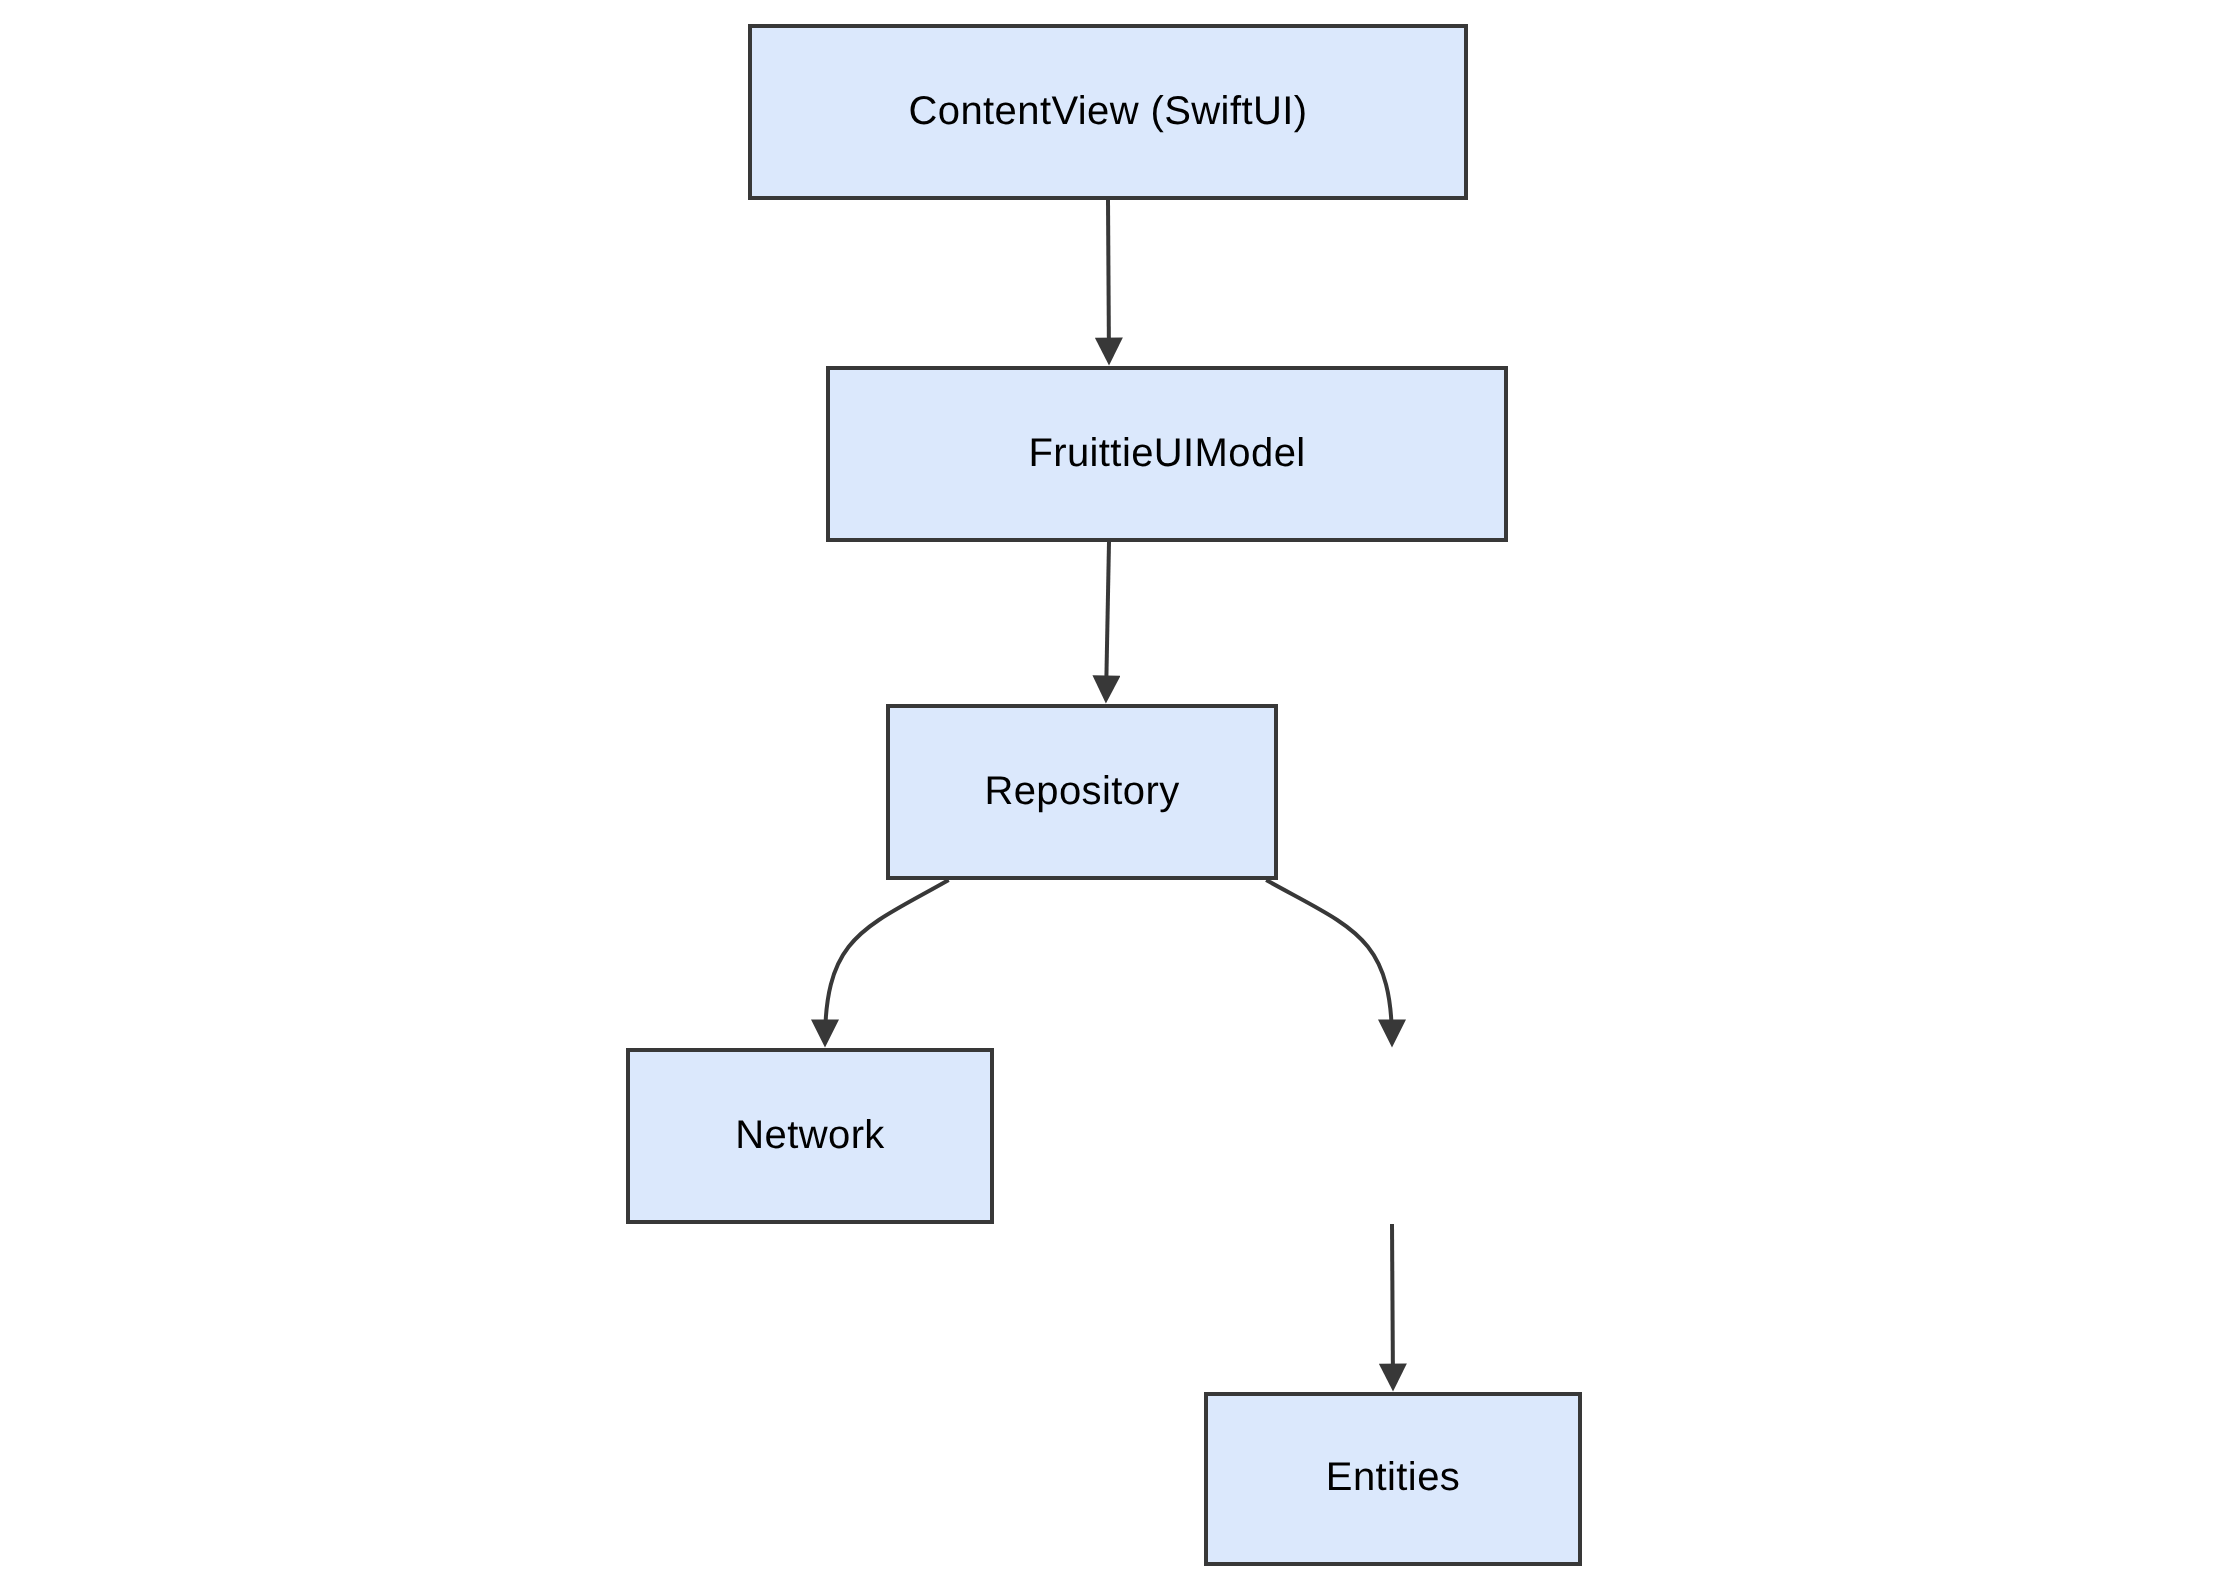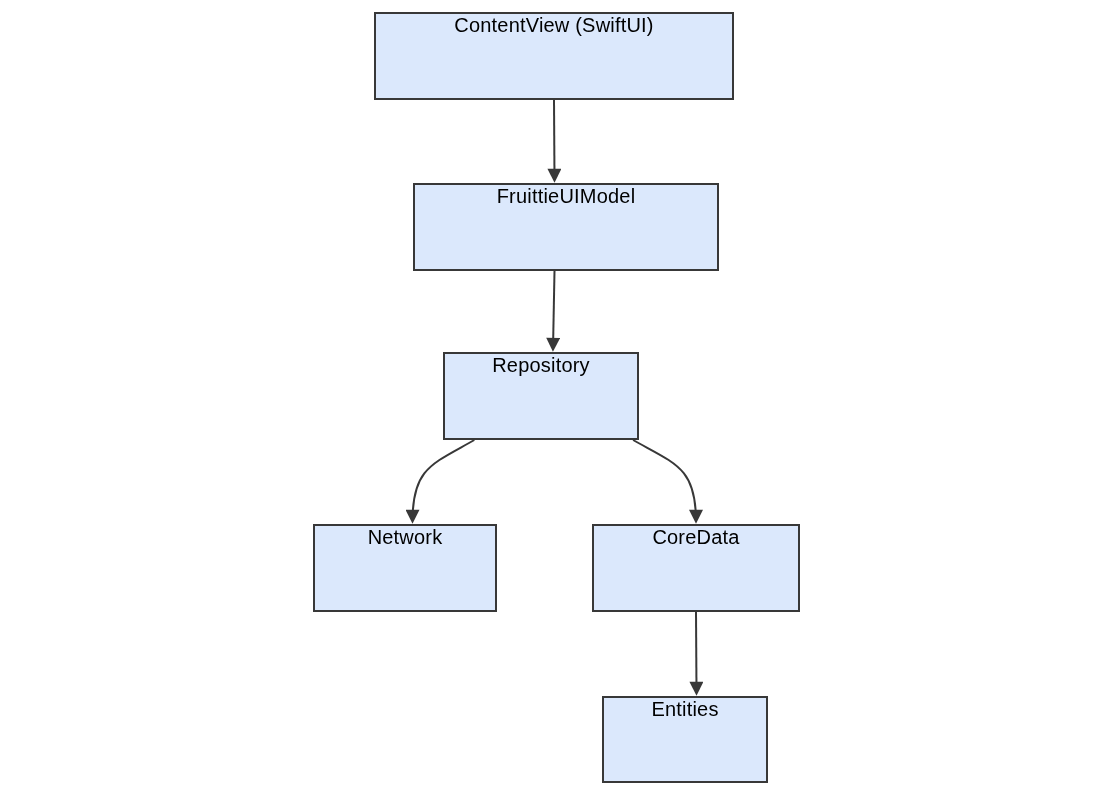--- a/index.html
+++ b/index.html
@@ -29,21 +29,21 @@
     stroke: var(--edge-color);
     stroke-width: 2;
     fill: none;
   }
   .arrowhead-fill { fill: var(--edge-color); }
   .node {
     position: absolute;
     background: var(--node-fill);
     border: 2px solid var(--node-border);
     display: flex;
-    align-items: flex-start;
+    align-items: center;
     justify-content: center;
     text-align: center;
   }
   .node-label {
     font-size: 20px;
     color: var(--text-color);
     letter-spacing: 0.2px;
     white-space: nowrap;
   }
 </style>
@@ -64,33 +64,30 @@
         <path d="M474.32,440 C432.17,464 412.5,468 412.5,521" class="edge" marker-end="url(#arrowhead)"></path>
         <path d="M633.08,440 C675.98,464 696,468 696,521" class="edge" marker-end="url(#arrowhead)"></path>
         <path d="M696,612 L696.5,693" class="edge" marker-end="url(#arrowhead)"></path>
       </g>
   </svg>
 
   <div class="node" style="left: 374px; top: 12px; width: 360px; height: 88px;">
     <span class="node-label">ContentView (SwiftUI)</span>
   </div>
 
-  <div class="node" style="left: 413px; top: 183px; width: 306px; height: 88px;">
+  <div class="node" style="left: 413px; top: 183px; width: 341px; height: 88px;">
     <span class="node-label">FruittieUIModel</span>
   </div>
 
   <div class="node" style="left: 443px; top: 352px; width: 196px; height: 88px;">
     <span class="node-label">Repository</span>
   </div>
 
   <div class="node" style="left: 313px; top: 524px; width: 184px; height: 88px;">
     <span class="node-label">Network</span>
   </div>
 
-  <div class="node" style="left: 592px; top: 524px; width: 208px; height: 88px;">
-    <span class="node-label">CoreData</span>
-  </div>
 
-  <div class="node" style="left: 602px; top: 696px; width: 166px; height: 87px;">
+  <div class="node" style="left: 602px; top: 696px; width: 189px; height: 87px;">
     <span class="node-label">Entities</span>
   </div>
 
 </div>
 
 </body></html>

